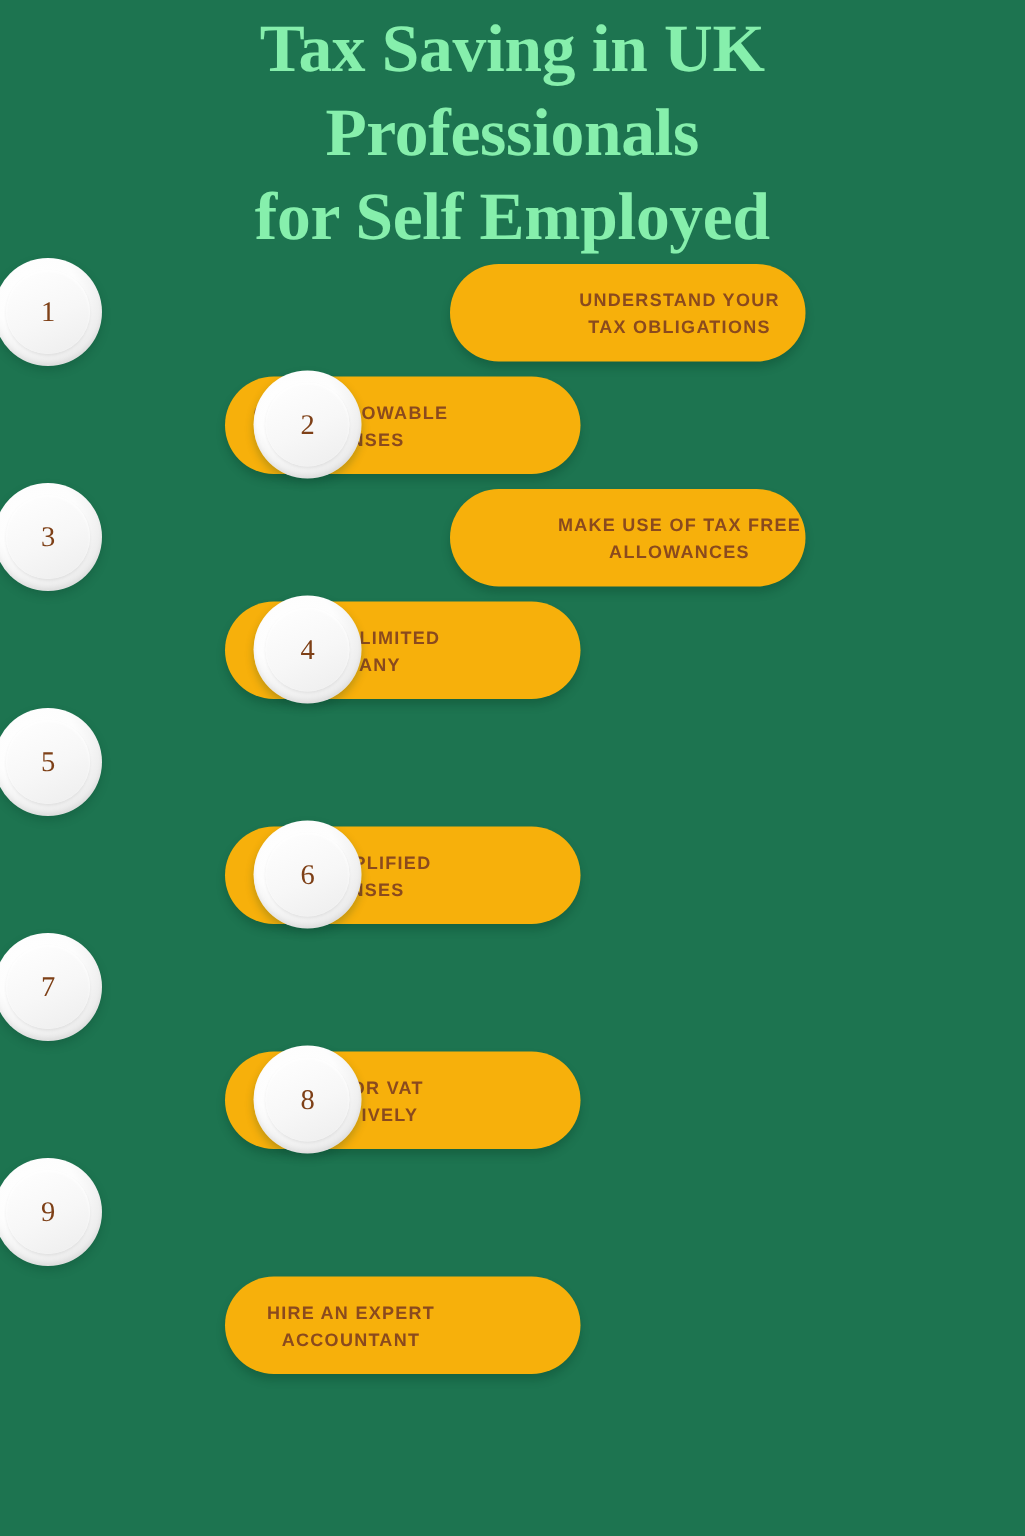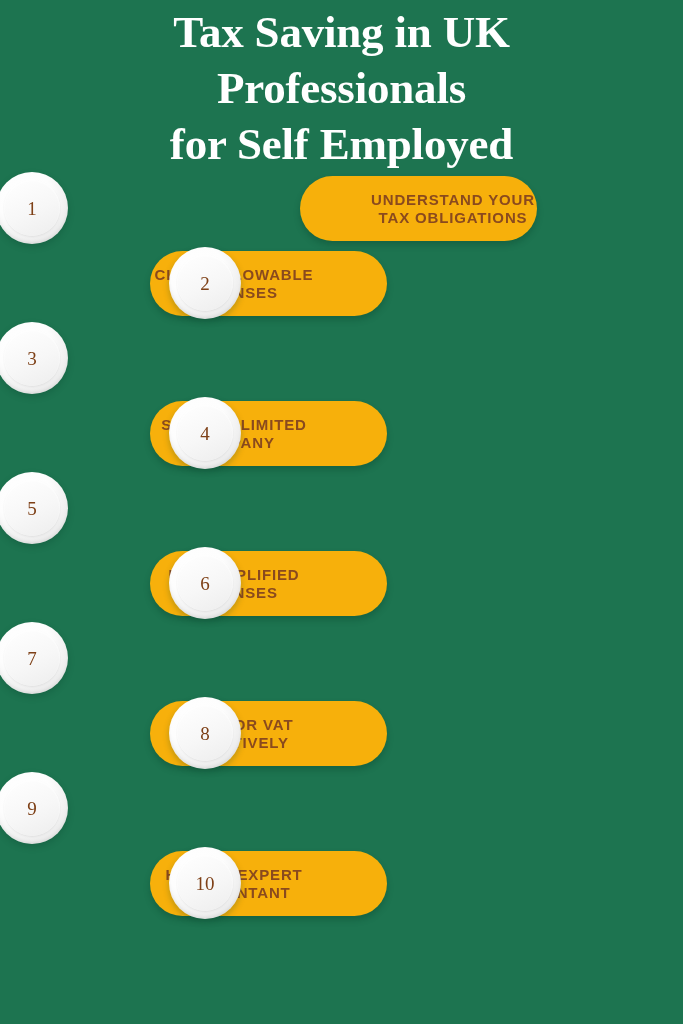--- a/index.html
+++ b/index.html
@@ -20,21 +20,21 @@
     box-sizing: border-box;
   }
 
   
   #title {
     position: absolute;
     top: 0px;
     left: 0;
     width: 683px;
     text-align: center;
-    color: #ffffff;
+    color: #86efac;
     font-family: "Liberation Serif", "DejaVu Serif", serif;
     font-weight: bold;
     font-size: 45px;
     line-height: 56px;
     letter-spacing: -0.2px;
     padding-top: 4px;
     box-sizing: border-box;
   }
   #title .tline { display: block; white-space: nowrap; }
 
@@ -67,21 +67,21 @@
     height: 65px;
     width: 168px;
     display: flex;
     flex-direction: column;
     align-items: center;
     justify-content: center;
     text-align: center;
     color: #8A4A1E;
     font-family: "Liberation Sans", sans-serif;
     font-weight: bold;
-    font-size: 15px;
+    font-size: 12px;
     line-height: 18px;
     letter-spacing: 0.85px;
     text-transform: uppercase;
     box-sizing: border-box;
   }
   .step.right .pill-label { left: 69px; }
   .step.left  .pill-label { left: 0px; }
   .pill-label span { display: block; white-space: nowrap; }
 
   
@@ -151,20 +151,26 @@
           <div class="pill-label">
             <span>CLAIM ALLOWABLE</span>
             <span>EXPENSES</span>
           </div>
         </div>
         <div class="disc">
           <span class="disc-num">2</span>
         </div>
       </div>
       <div class="step right">
+        <div class="pill">
+          <div class="pill-label">
+            <span>MAKE USE OF TAX FREE</span>
+            <span>ALLOWANCES</span>
+          </div>
+        </div>
         <div class="disc">
           <span class="disc-num">3</span>
         </div>
       </div>
       <div class="step left">
         <div class="pill">
           <div class="pill-label">
             <span>SET UP A LIMITED</span>
             <span>COMPANY</span>
           </div>
@@ -210,19 +216,16 @@
           <span class="disc-num">9</span>
         </div>
       </div>
       <div class="step left">
         <div class="pill">
           <div class="pill-label">
             <span>HIRE AN EXPERT</span>
             <span>ACCOUNTANT</span>
           </div>
         </div>
-        <div class="disc">
-          <span class="disc-num">10</span>
-        </div>
       </div>
     </div>
 
 </div>
 
 </body></html>

